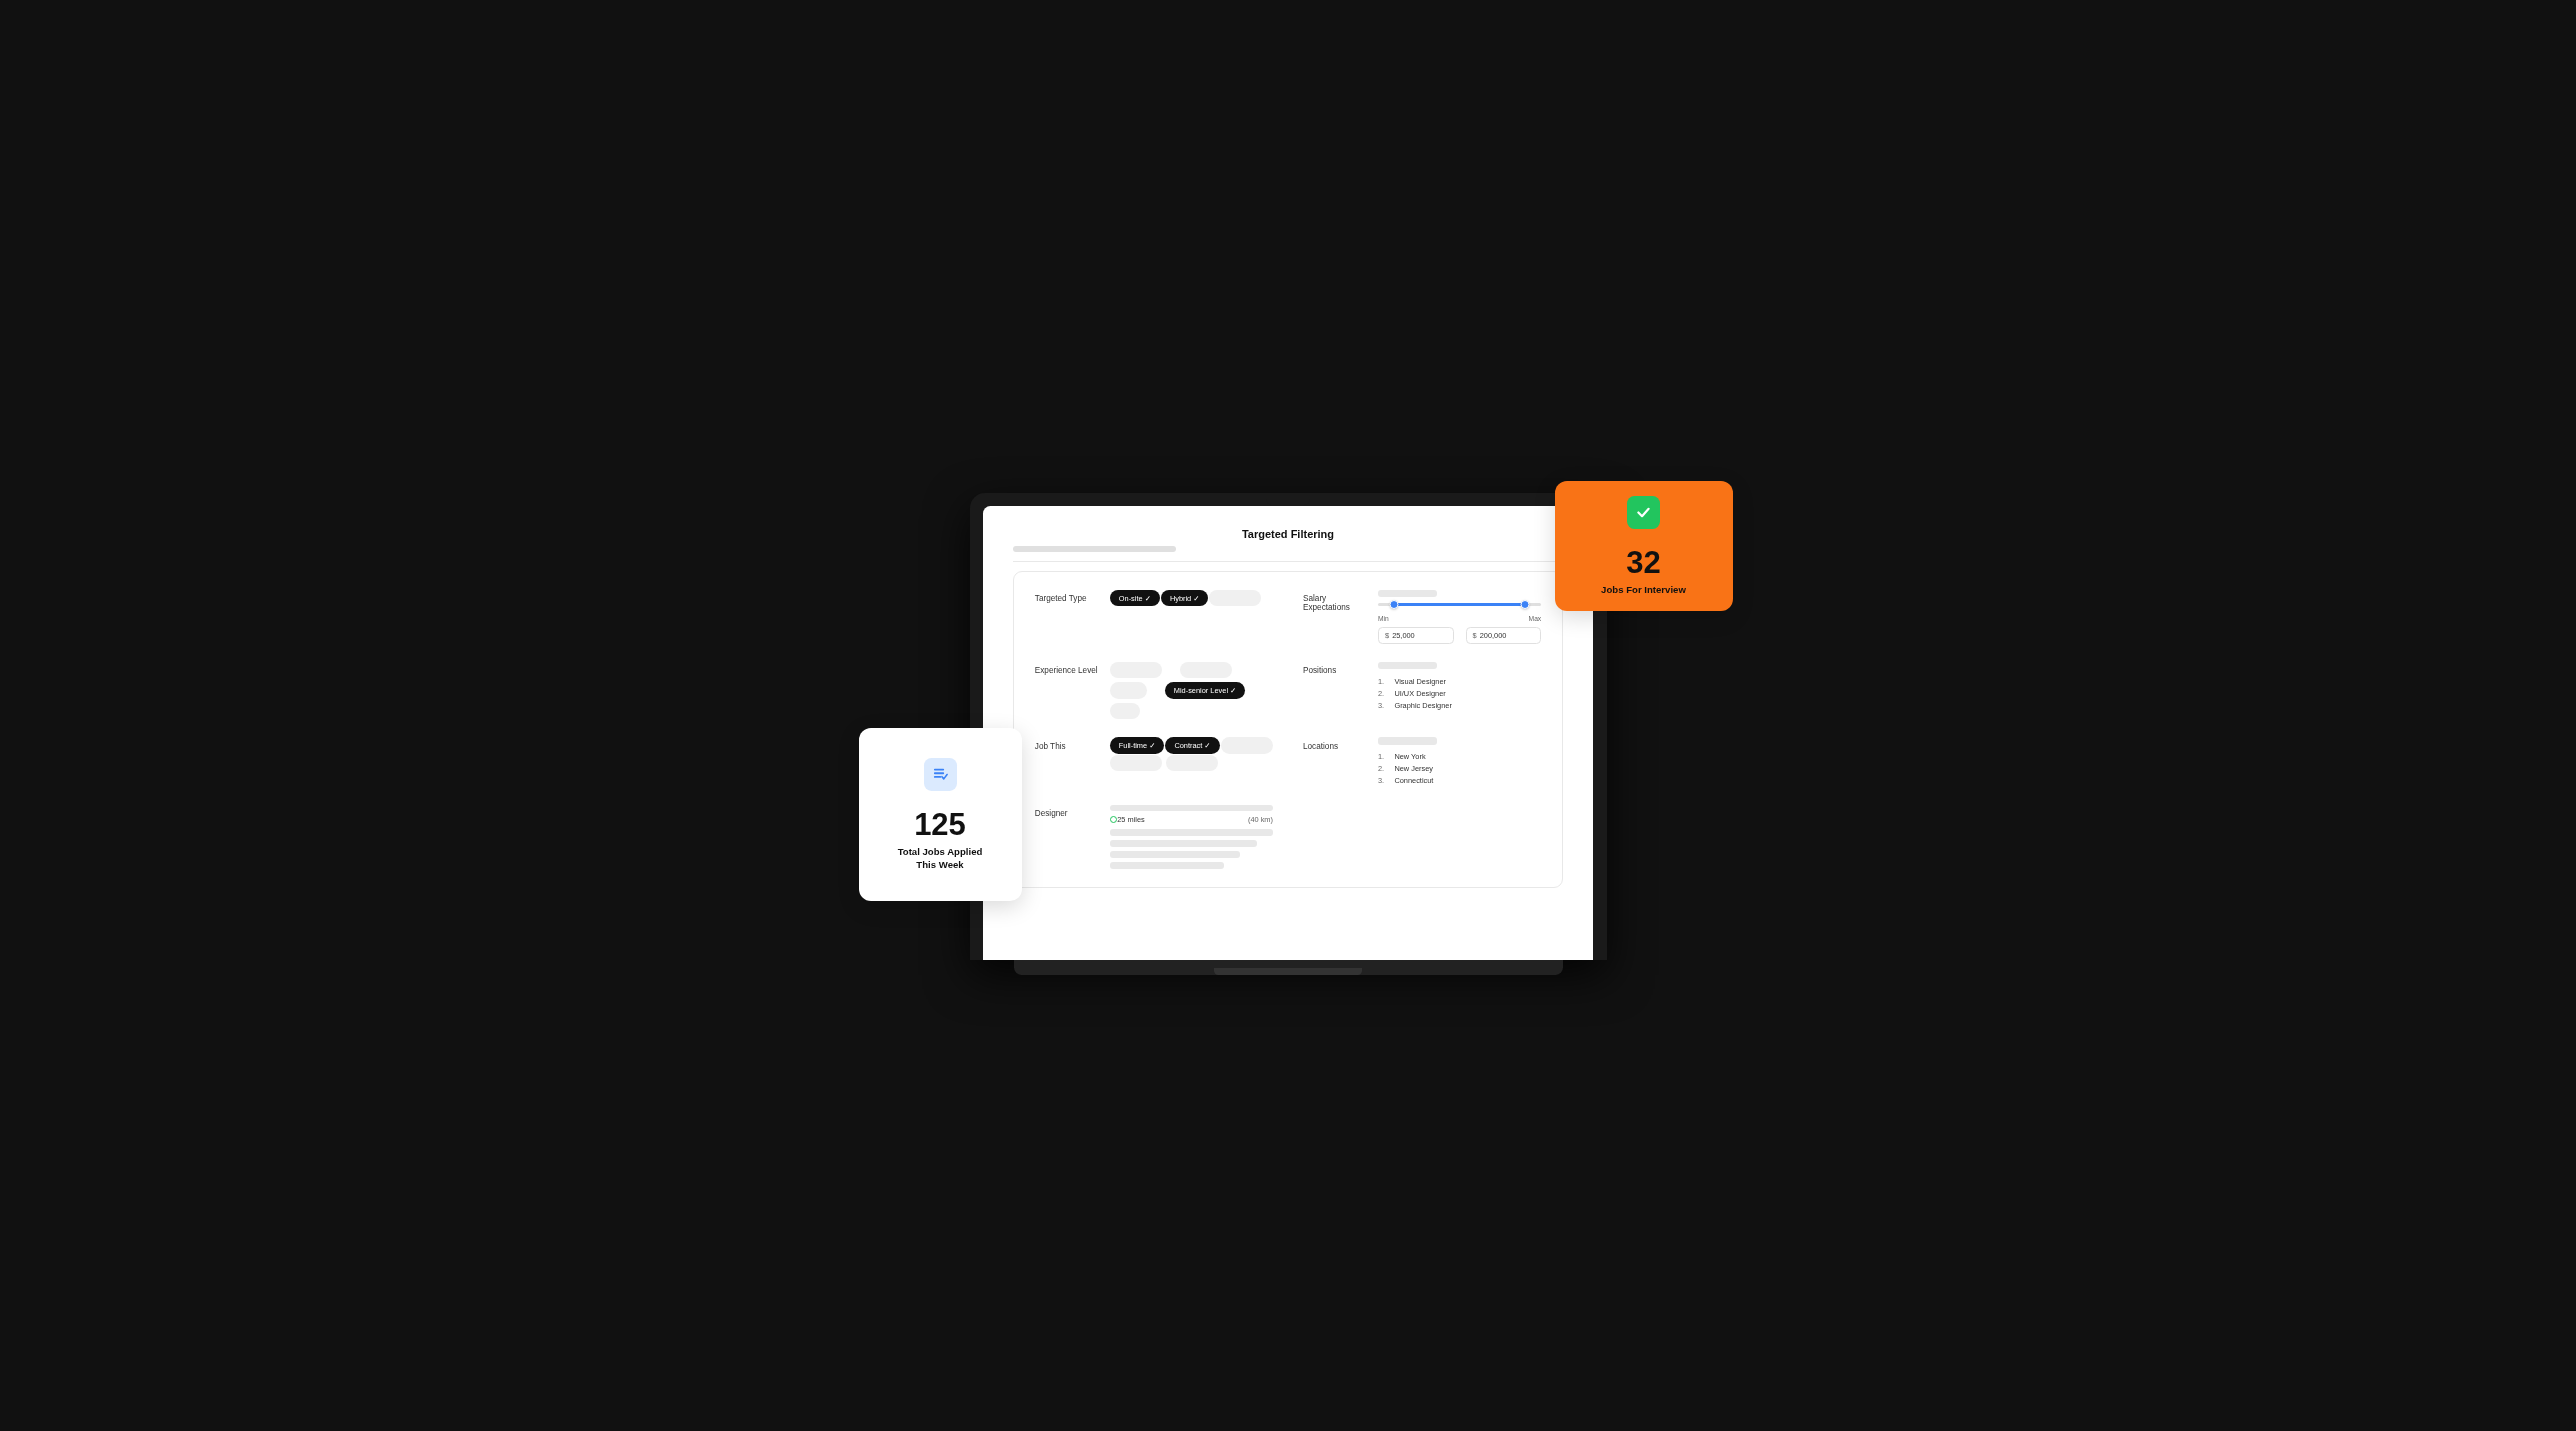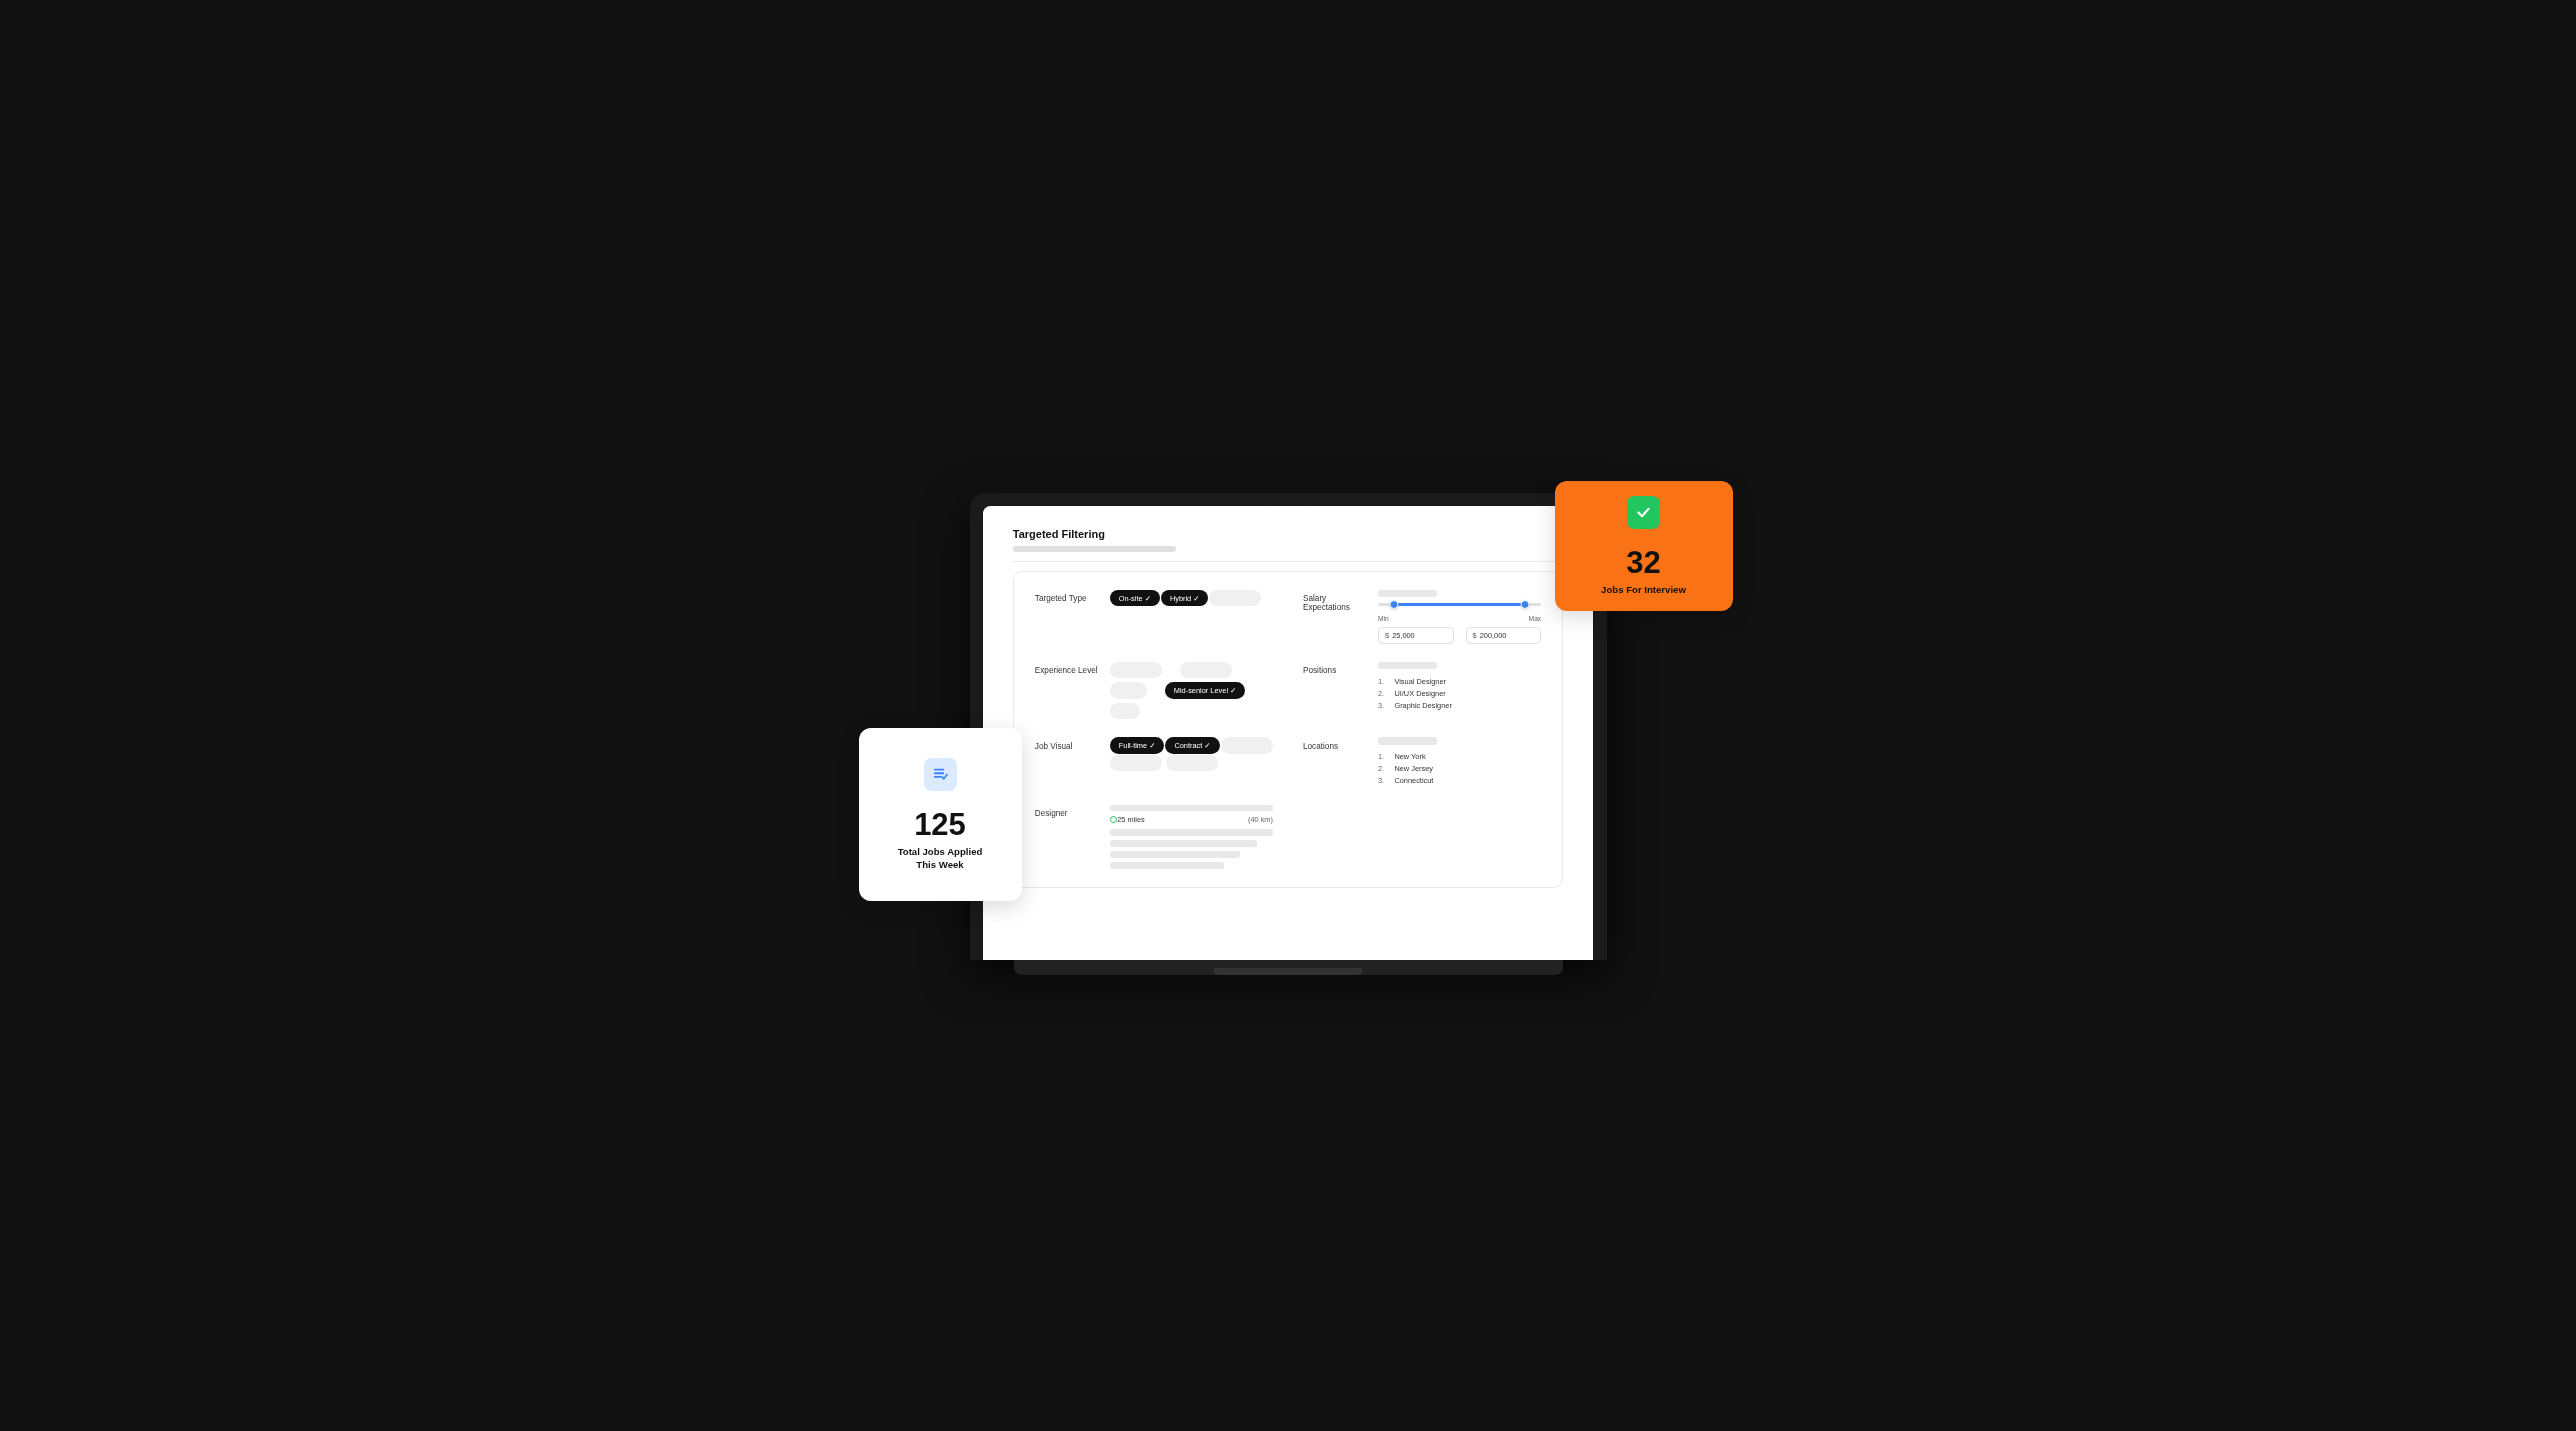--- a/index.html
+++ b/index.html
@@ -61,20 +61,21 @@
 
     .screen-header {
       margin-bottom: 9px;
     }
 
     .screen-title {
       font-size: 11px;
       font-weight: 700;
       color: #111;
       margin-bottom: 6px;
+      text-align: center;
     }
 
     .header-bar {
       width: 163px;
       height: 6px;
       background: #e0e0e0;
       border-radius: 3px;
     }
 
     .divider {
@@ -498,21 +499,21 @@
                   </li>
                   <li>
                     <span class="position-num">3.</span>
                     <span>Graphic Designer</span>
                   </li>
                 </ol>
               </div>
             </div>
 
             <div class="filter-row">
-              <div class="filter-label">Job Visual</div>
+              <div class="filter-label">Job This</div>
               <div class="filter-controls">
                 <div class="tag-pill">
                   <span>Full-time ✓</span>
                 </div>
                 <div class="tag-pill">
                   <span>Contract ✓</span>
                 </div>
                 <div class="tag-pill-ghost"></div>
                 <div style="display:flex; gap:4.4px; width:100%;">
                   <div class="tag-pill-ghost"></div>

